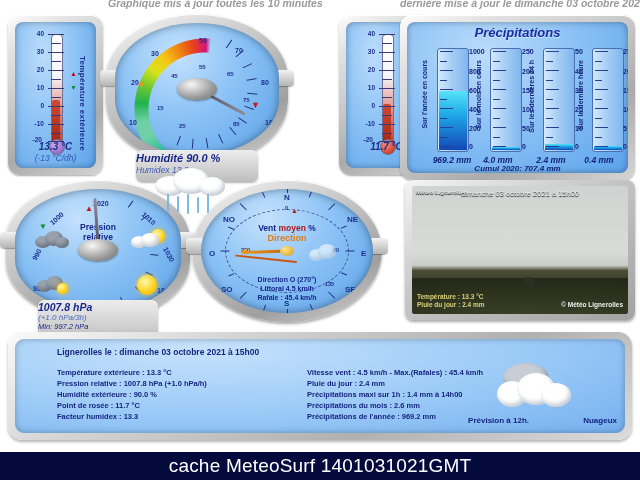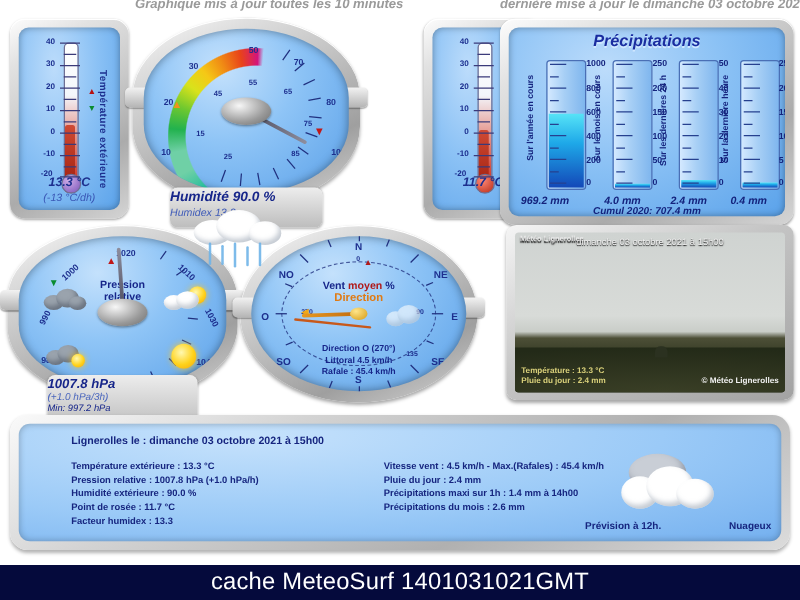--- a/index.html
+++ b/index.html
@@ -292,21 +292,21 @@
             <i class="maj" style="top:95px"></i>
         </div>
       </div>
       <div class="gvert" style="left:14px;top:38px">Sur l'année en cours</div>
       <div class="gnum" style="left:62px;top:26px">1000</div>
       <div class="gnum" style="left:62px;top:46px">800</div>
       <div class="gnum" style="left:62px;top:65px">600</div>
       <div class="gnum" style="left:62px;top:84px">400</div>
       <div class="gnum" style="left:62px;top:103px">200</div>
       <div class="gnum" style="left:62px;top:121px">0</div>
-      <div class="gval" style="left:0;top:133px">969.2 mm</div>
+      <div class="gval" style="left:16px;top:133px">969.2 mm</div>
 
       <div class="gauge" style="left:83px">
         <div class="fill" style="height:3%"></div>
         <div class="gticks">
           <i class="maj" style="top:0"></i>
             <i style="top:10px"></i>
             <i class="maj" style="top:19px"></i>
           <i style="top:29px"></i>
             <i class="maj" style="top:38px"></i>
             <i style="top:48px"></i>
@@ -544,20 +544,21 @@
         <div>Humidité extérieure : 90.0 %</div>
         <div>Point de rosée : 11.7 °C</div>
         <div>Facteur humidex : 13.3</div>
       </div>
 
       <div class="sum-col r">
         <div>Vitesse vent : 4.5 km/h - Max.(Rafales) : 45.4 km/h</div>
         <div>Pluie du jour : 2.4 mm</div>
         <div>Précipitations maxi sur 1h : 1.4 mm à 14h00</div>
         <div>Précipitations du mois : 2.6 mm</div>
+        <div>Précipitations de l'année : 969.2 mm</div>
       </div>
 
       <div class="cloudicon" style="right:50px;top:22px;width:78px;height:52px">
         <div class="p" style="left:6px;top:2px;width:46px;height:30px;background:#c9ced6;
               box-shadow:inset -3px -4px 6px rgba(90,100,118,.5)"></div>
         <div class="p" style="left:0;top:20px;width:30px;height:26px"></div>
         <div class="p" style="left:20px;top:12px;width:38px;height:32px"></div>
         <div class="p" style="left:44px;top:22px;width:30px;height:24px"></div>
       </div>
       <div class="sum-fc">Prévision à 12h.</div>

